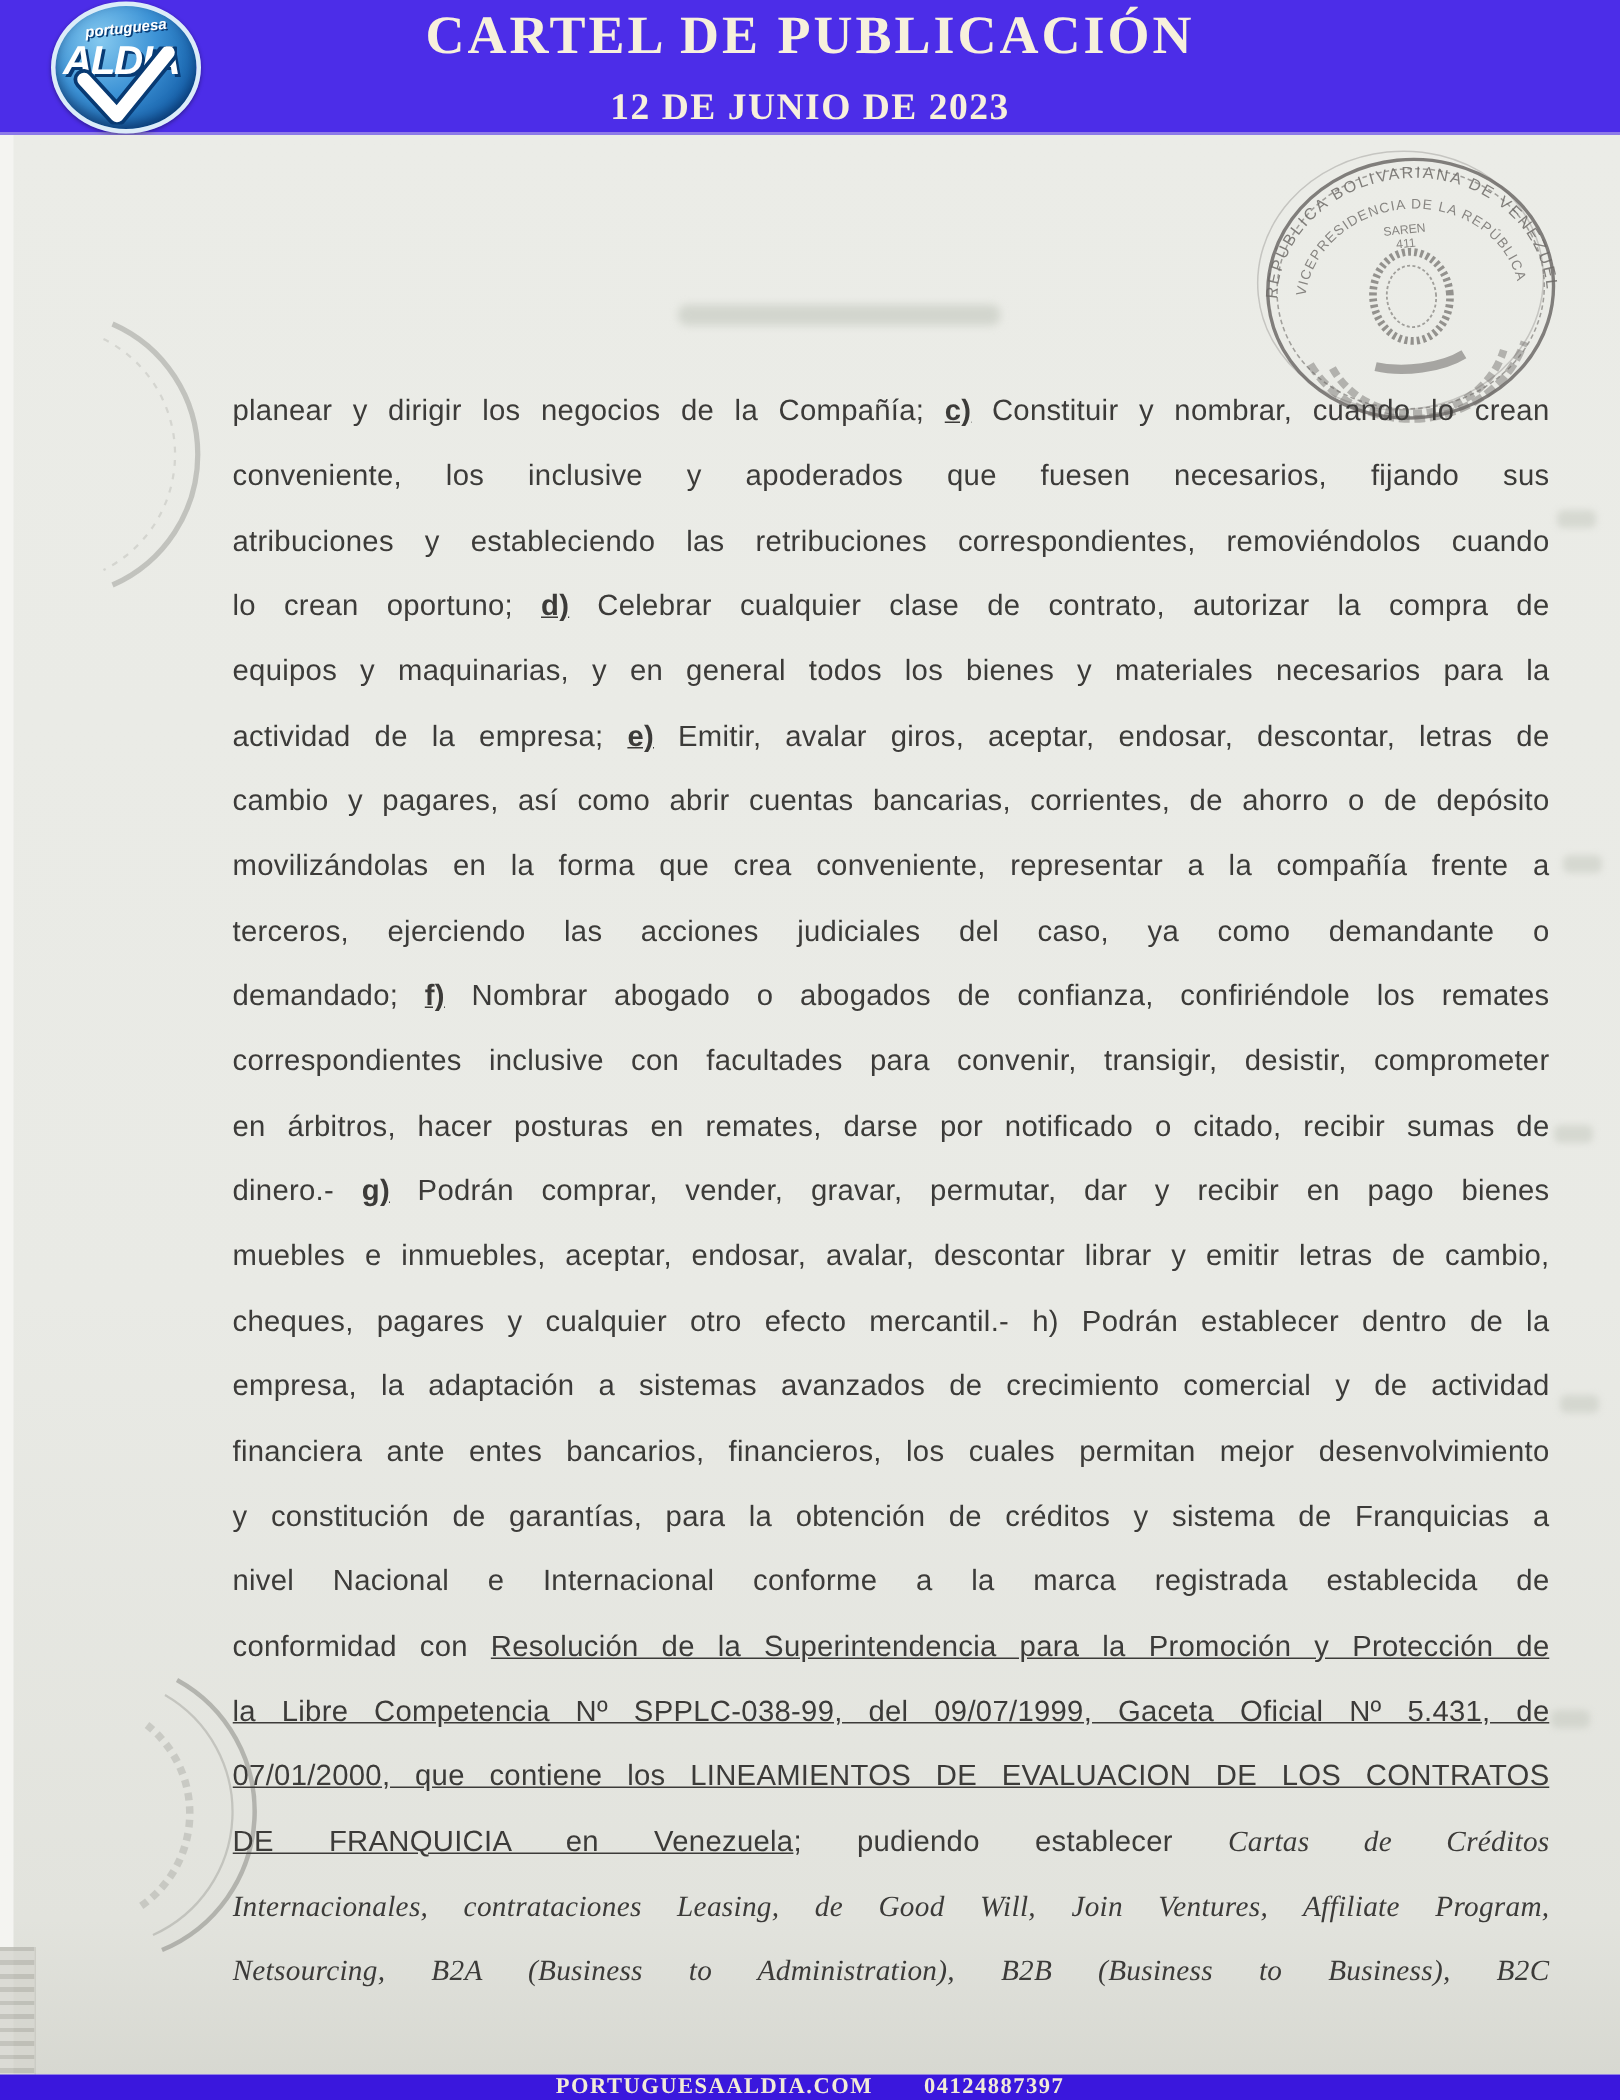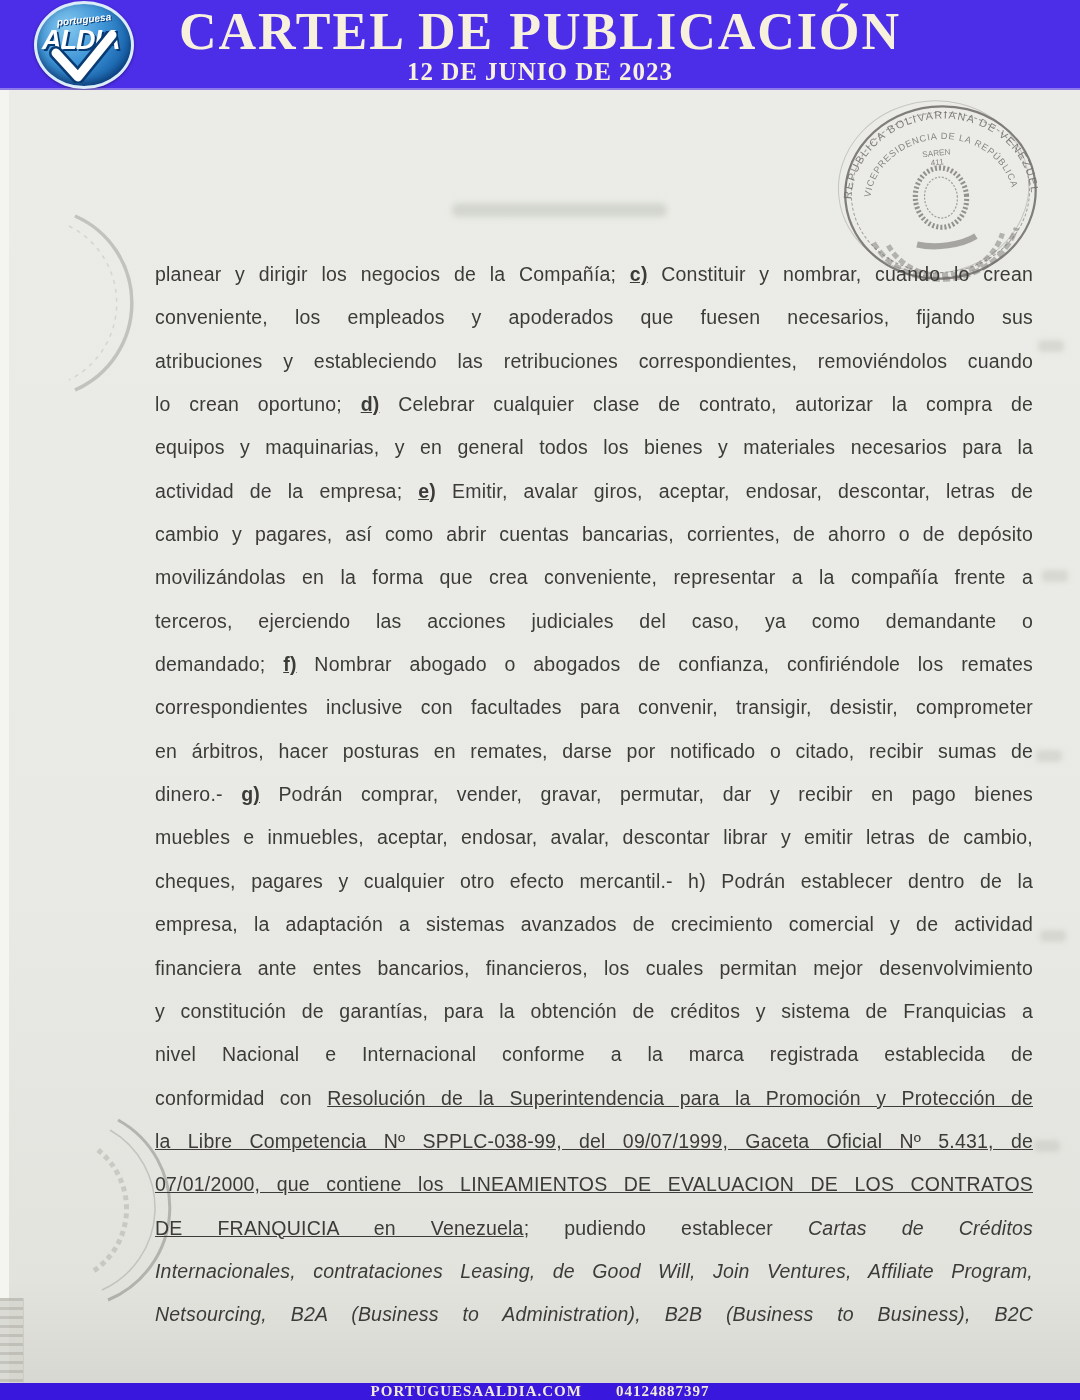--- a/index.html
+++ b/index.html
@@ -8,21 +8,21 @@
     --logo-blue:#1a6cb5; --logo-dark:#0a3a74;
   }
   *{margin:0;padding:0;box-sizing:border-box;}
   html,body{width:1080px;height:1400px;overflow:hidden;}
   body{font-family:"Liberation Sans",sans-serif;background:#fff;position:relative;}
 
   
   .header{position:absolute;left:0;top:0;width:1080px;height:90px;background:var(--header-bg);
     border-bottom:2px solid #8d7ae8;}
   .header-title{position:absolute;left:0;right:0;top:2px;text-align:center;
-    font-family:"Liberation Serif",serif;font-size:52px;letter-spacing:2px;
+    font-family:"Liberation Serif",serif;font-size:36px;letter-spacing:2px;
     color:var(--header-text);font-weight:600;}
   .header-date{position:absolute;left:0;right:0;top:58px;text-align:center;
     font-family:"Liberation Serif",serif;font-size:25px;letter-spacing:1px;
     color:var(--header-text);font-weight:700;}
 
   
   .logo{position:absolute;left:34px;top:1px;width:100px;height:88px;}
   .logo-circle{position:absolute;left:0;top:0;width:100px;height:88px;border-radius:50%;
     background:radial-gradient(circle at 32% 28%, #85c9ef 0%, #3d93d6 42%, #0d55a0 85%, #083a73 100%);
     border:3px solid #dcecf8;box-shadow:0 1px 3px rgba(0,0,0,.4), inset 0 -4px 8px rgba(0,20,60,.5);}
@@ -39,21 +39,21 @@
   .page{position:absolute;left:0;top:90px;width:1080px;height:1293px;
     background:linear-gradient(180deg,#ebece7 0%, #e9eae5 60%, #e2e3dd 92%, #d7d8d1 100%);}
   .page-left-light{position:absolute;left:0;top:0;width:9px;height:100%;background:#f4f4f1;}
 
   
   .content{position:absolute;left:155px;top:169px;width:878px;}
   .line{height:43.35px;line-height:30px;font-size:19.5px;color:var(--body-text);
     text-align:justify;text-align-last:justify;overflow:hidden;letter-spacing:.2px;}
   .seg-n{}
   .seg-b{font-weight:700;text-decoration:underline;}
-  .seg-i{font-style:italic;}
+  .seg-i{font-style:italic;font-family:Liberation Serif, serif;}
   .seg-iu{text-decoration:underline;}
 
   
   .ghost-center{position:absolute;left:452px;top:113px;width:215px;height:14px;border-radius:6px;
     background:#bfc4ba;opacity:.55;filter:blur(3px);}
   .ghost-right{position:absolute;width:26px;height:12px;border-radius:4px;background:#c2c6bc;
     opacity:.5;filter:blur(2.5px);}
   .scan-edge{position:absolute;left:0;top:1208px;width:24px;height:85px;
     background:repeating-linear-gradient(180deg,#b9b9b1 0 3px, #d6d6cf 3px 9px);
     opacity:.8;border-right:1px solid #c9c9c2;}
@@ -134,21 +134,21 @@
   </svg>
 
   <svg class="stamp-arc-bottom" viewBox="0 0 150 200">
     <path d="M 60 10 A 100 100 0 0 1 50 190" fill="none" stroke="#63635e" stroke-width="3" opacity=".75"></path>
     <path d="M 52 20 A 90 90 0 0 1 44 180" fill="none" stroke="#63635e" stroke-width="1.5" opacity=".5"></path>
     <path d="M 40 40 A 75 75 0 0 1 34 162" fill="none" stroke="#6e6e68" stroke-width="5" stroke-dasharray="5 4" opacity=".45"></path>
   </svg>
 
   <div class="content">
       <div class="line"><span class="seg-n">planear y dirigir los negocios de la Compañía; </span><span class="seg-b">c)</span><span class="seg-n"> Constituir y nombrar, cuando lo crean</span></div>
-      <div class="line"><span class="seg-n">conveniente, los empleados y apoderados que fuesen necesarios, fijando sus</span></div>
+      <div class="line"><span class="seg-n">conveniente, los inclusive y apoderados que fuesen necesarios, fijando sus</span></div>
       <div class="line"><span class="seg-n">atribuciones y estableciendo las retribuciones correspondientes, removiéndolos cuando</span></div>
       <div class="line"><span class="seg-n">lo crean oportuno; </span><span class="seg-b">d)</span><span class="seg-n"> Celebrar cualquier clase de contrato, autorizar la compra de</span></div>
       <div class="line"><span class="seg-n">equipos y maquinarias, y en general todos los bienes y materiales necesarios para la</span></div>
       <div class="line"><span class="seg-n">actividad de la empresa; </span><span class="seg-b">e)</span><span class="seg-n"> Emitir, avalar giros, aceptar, endosar, descontar, letras de</span></div>
       <div class="line"><span class="seg-n">cambio y pagares, así como abrir cuentas bancarias, corrientes, de ahorro o de depósito</span></div>
       <div class="line"><span class="seg-n">movilizándolas en la forma que crea conveniente, representar a la compañía frente a</span></div>
       <div class="line"><span class="seg-n">terceros, ejerciendo las acciones judiciales del caso, ya como demandante o</span></div>
       <div class="line"><span class="seg-n">demandado; </span><span class="seg-b">f)</span><span class="seg-n"> Nombrar abogado o abogados de confianza, confiriéndole los remates</span></div>
       <div class="line"><span class="seg-n">correspondientes inclusive con facultades para convenir, transigir, desistir, comprometer</span></div>
       <div class="line"><span class="seg-n">en árbitros, hacer posturas en remates, darse por notificado o citado, recibir sumas de</span></div>

